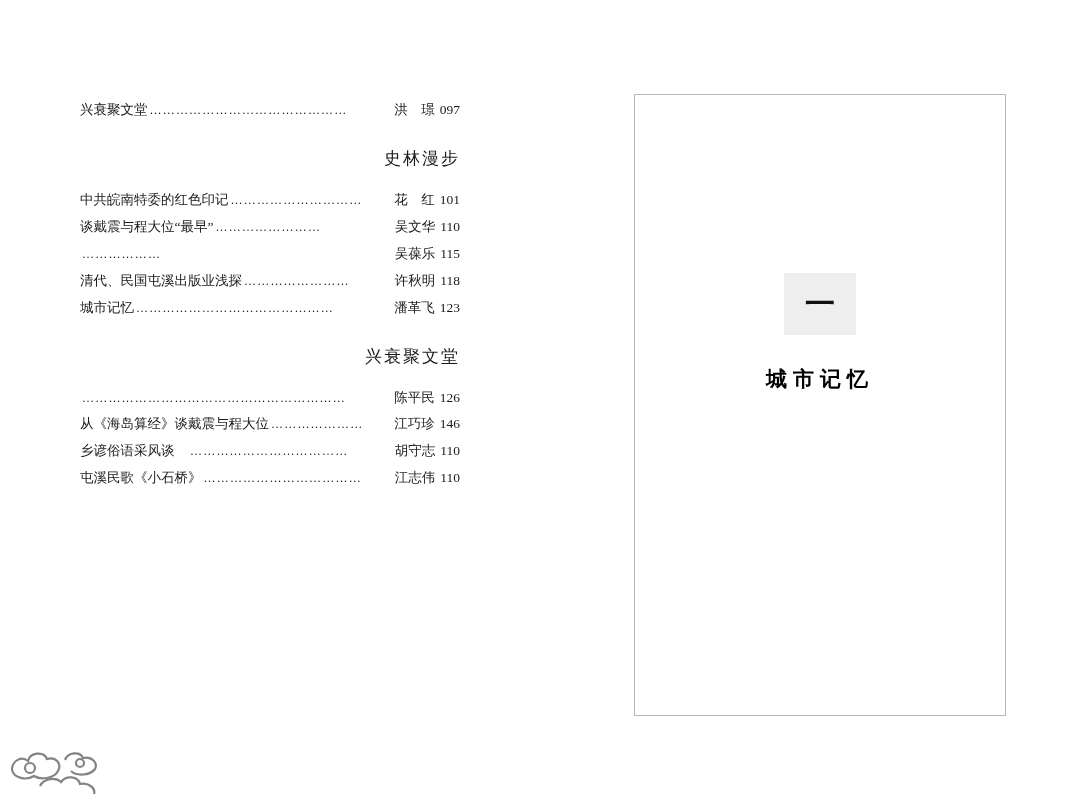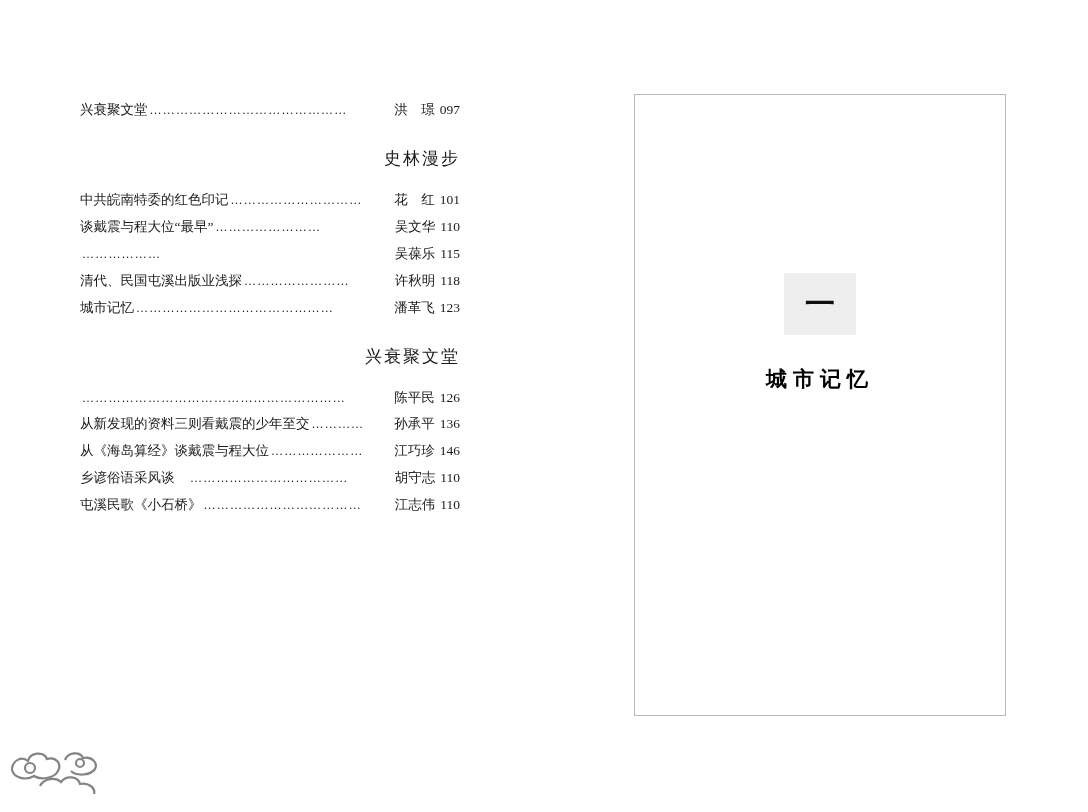--- a/index.html
+++ b/index.html
@@ -176,26 +176,20 @@
 
     <div class="entry-group">
       <div class="entry wrap-line">
         <span class="dots">……………………………………………………</span>
         <span class="author">陈平民</span>
         <span class="page-no">126</span>
       </div>
     </div>
 
     <div class="entry">
-      <span class="title">从新发现的资料三则看戴震的少年至交</span>
-      <span class="dots">…………</span>
-      <span class="author">孙承平</span>
-      <span class="page-no">136</span>
-    </div>
-    <div class="entry">
       <span class="title">从《海岛算经》谈戴震与程大位</span>
       <span class="dots">…………………</span>
       <span class="author">江巧珍</span>
       <span class="page-no">146</span>
     </div>
 
 
     <div class="entry">
       <span class="title">乡谚俗语采风谈　</span>
       <span class="dots">………………………………</span>

